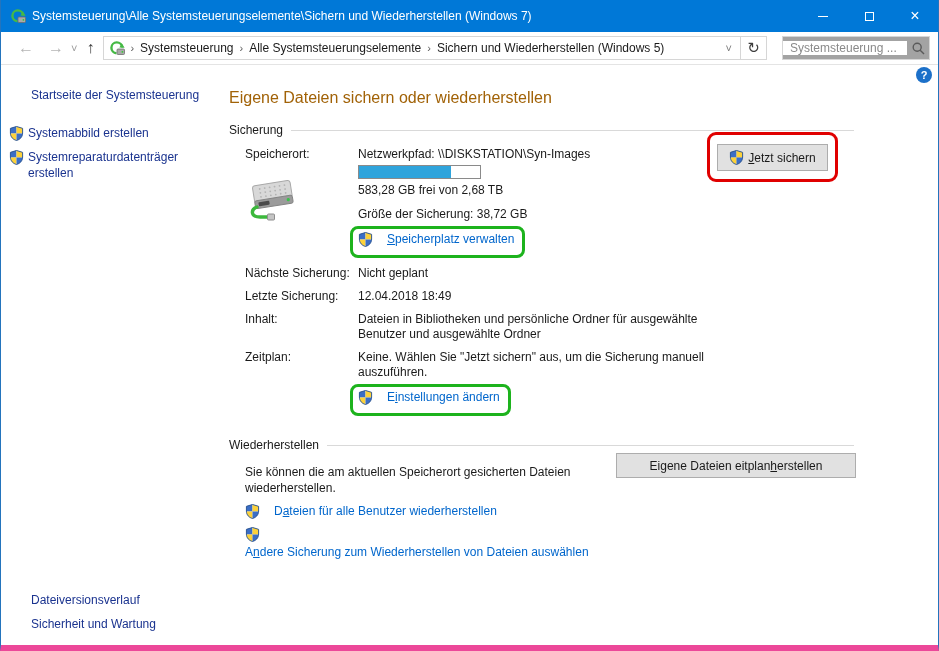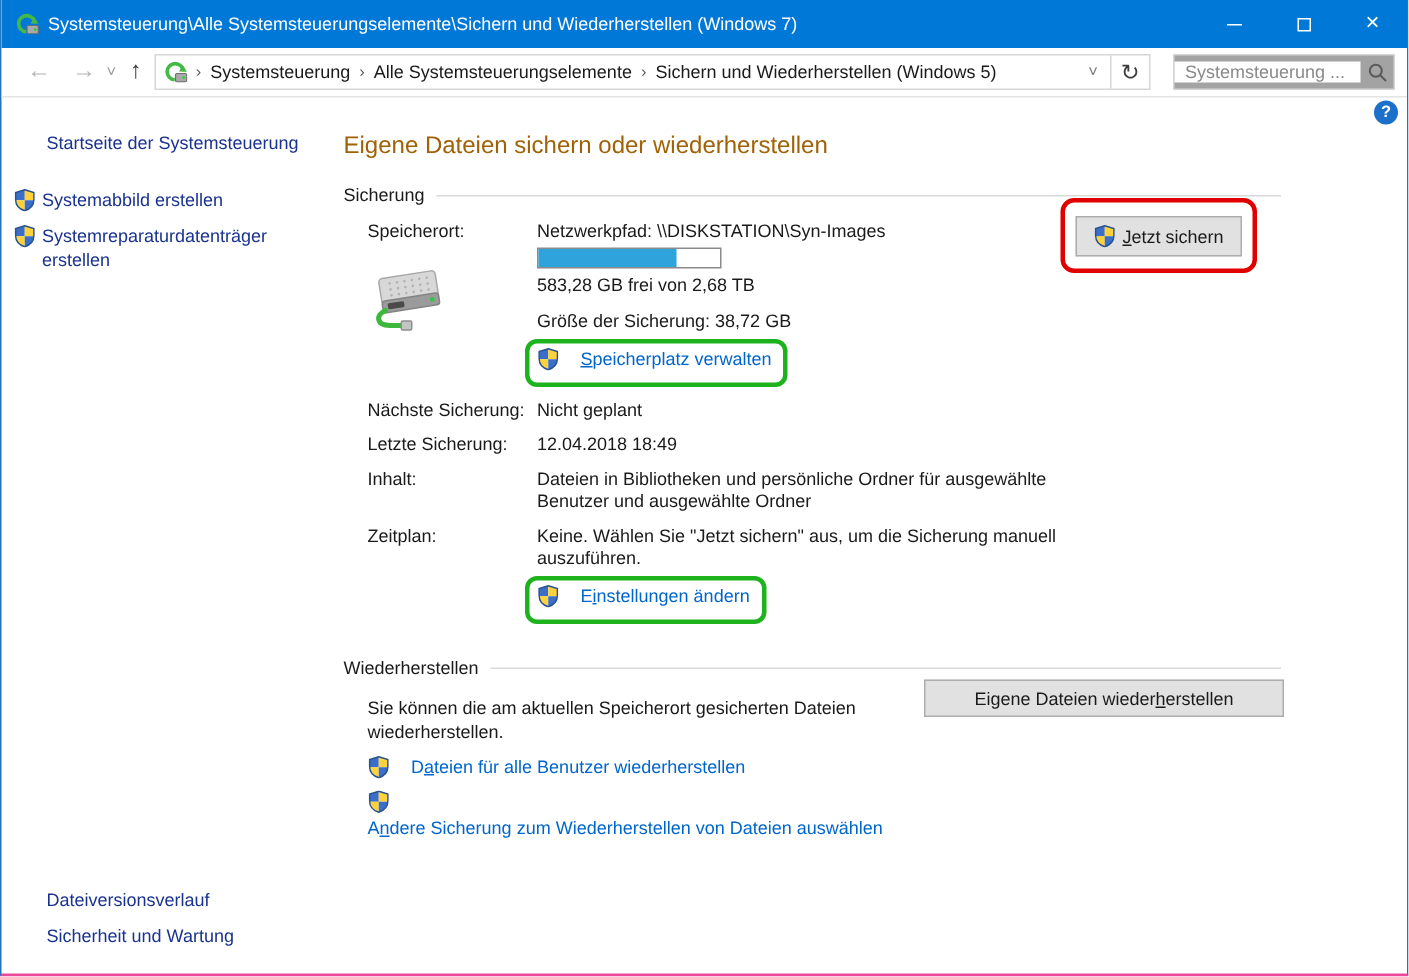--- a/index.html
+++ b/index.html
@@ -1,20 +1,20 @@
 <!DOCTYPE html>
 <html><head>
 <meta charset="utf-8">
 <style>
   * { margin:0; padding:0; box-sizing:border-box; }
   html,body { width:939px; height:651px; background:#fff; }
   body { font-family:"Liberation Sans","DejaVu Sans",sans-serif; font-size:12px; color:#1a1a1a; }
 
   .window { position:relative; width:939px; height:651px; background:#fff;
-            border-left:1px solid #2374bd; border-right:1px solid #2374bd; border-bottom:2px solid #ec4899; overflow:hidden; }
+            border-left:1px solid #2374bd; border-right:1px solid #2374bd; border-bottom:6px solid #ec4899; overflow:hidden; }
 
   
   .titlebar { height:32px; background:#0078D7; display:flex; align-items:center; color:#fff; }
   .titlebar .app-icon { margin:0 6px 0 9px; }
   .title-text { font-size:12px; flex:1; white-space:nowrap; overflow:hidden; }
   .win-controls { display:flex; height:32px; }
   .wc { width:46px; height:32px; display:flex; align-items:center; justify-content:center; cursor:default; }
   .ico-min { width:10px; border-top:1px solid #fff; display:inline-block; }
   .ico-max { width:9px; height:9px; border:1px solid #fff; display:inline-block; }
   .ico-close { font-size:16px; line-height:16px; color:#fff; }
@@ -384,16 +384,16 @@
             <rect x="8" y="8" width="8" height="8" fill="#3b6ec6"></rect>
           </g>
           <path d="M8 0.5 L14.5 2.5 V7.5 C14.5 11.8 11.6 14.4 8 15.5 C4.4 14.4 1.5 11.8 1.5 7.5 V2.5 Z" fill="none" stroke="#28518f" stroke-width="1"></path>
         </svg>
       </span>
     <span><span></span><u>J</u><span>etzt sichern</span></span>
   </button>
   <div class="red-box"></div>
 
   <button class="win-btn btn-restore">
-    <span><span>Eigene Dateien wieder</span><u>h</u><span>erstellen</span></span>
+    <span><span>Eigene Dateien eitplan</span><u>h</u><span>erstellen</span></span>
   </button>
 
 </div>
 
 </body></html>

